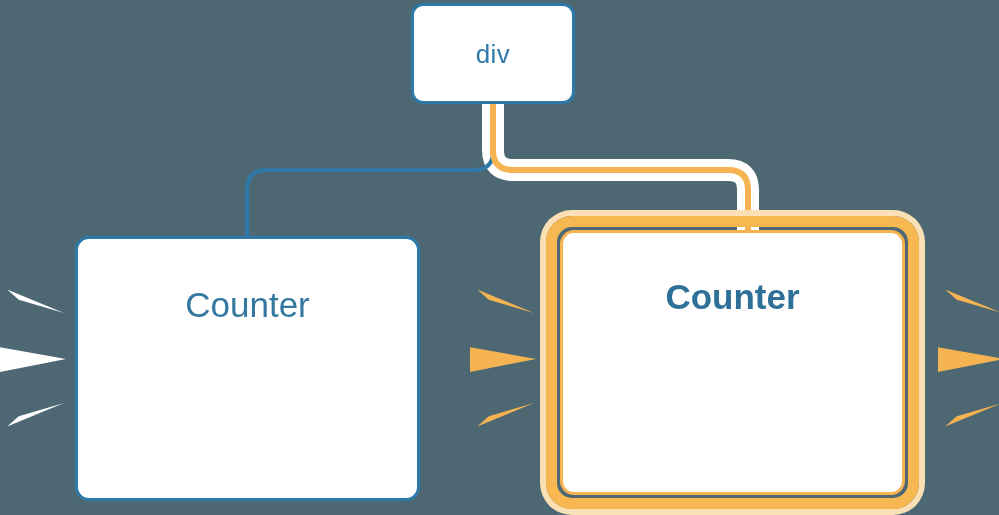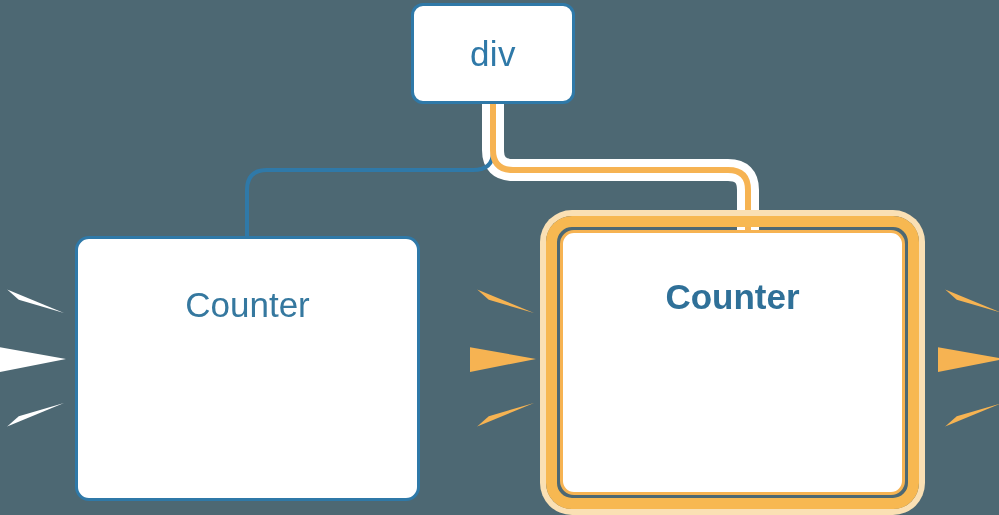--- a/index.html
+++ b/index.html
@@ -40,21 +40,21 @@
     left: 411px;
     top: 3px;
     width: 164px;
     height: 101px;
     border: 3px solid #2f79a8;
     border-radius: 12px;
     justify-content: center;
     z-index: 6;
   }
   .node-div .node-title {
-    font-size: 35px;
+    font-size: 26px;
     font-weight: 400;
     color: #2f79a8;
     letter-spacing: 0.5px;
     line-height: 1;
   }
 
   .node-counter-left {
     left: 75px;
     top: 236px;
     width: 345px;

